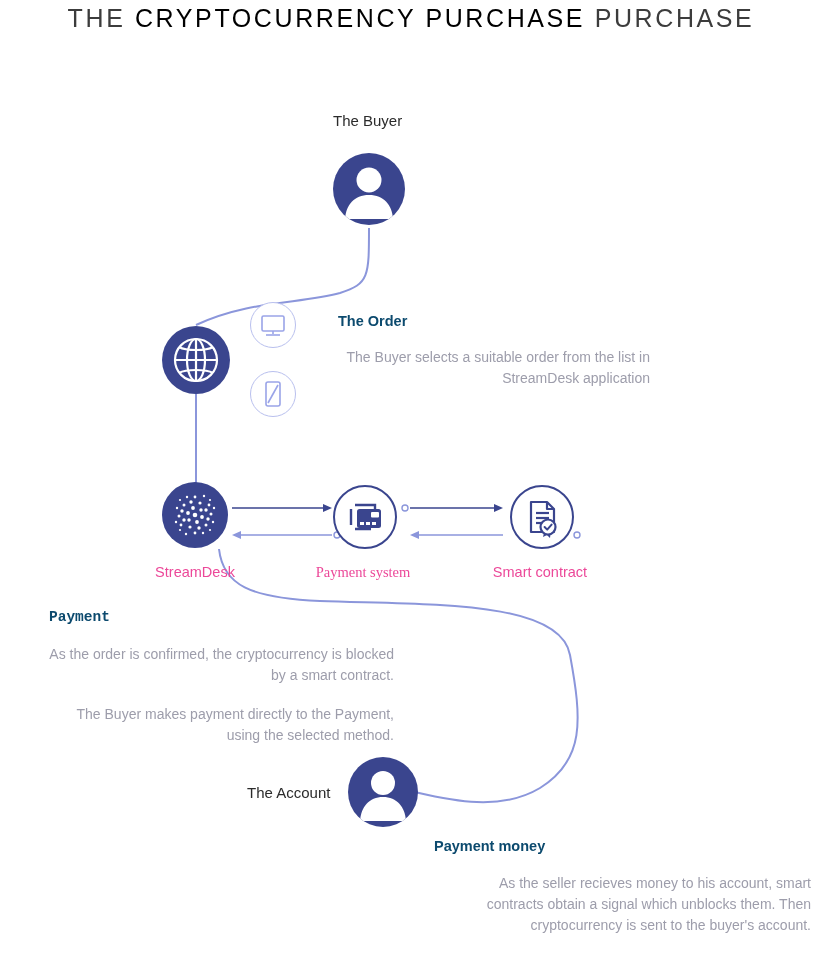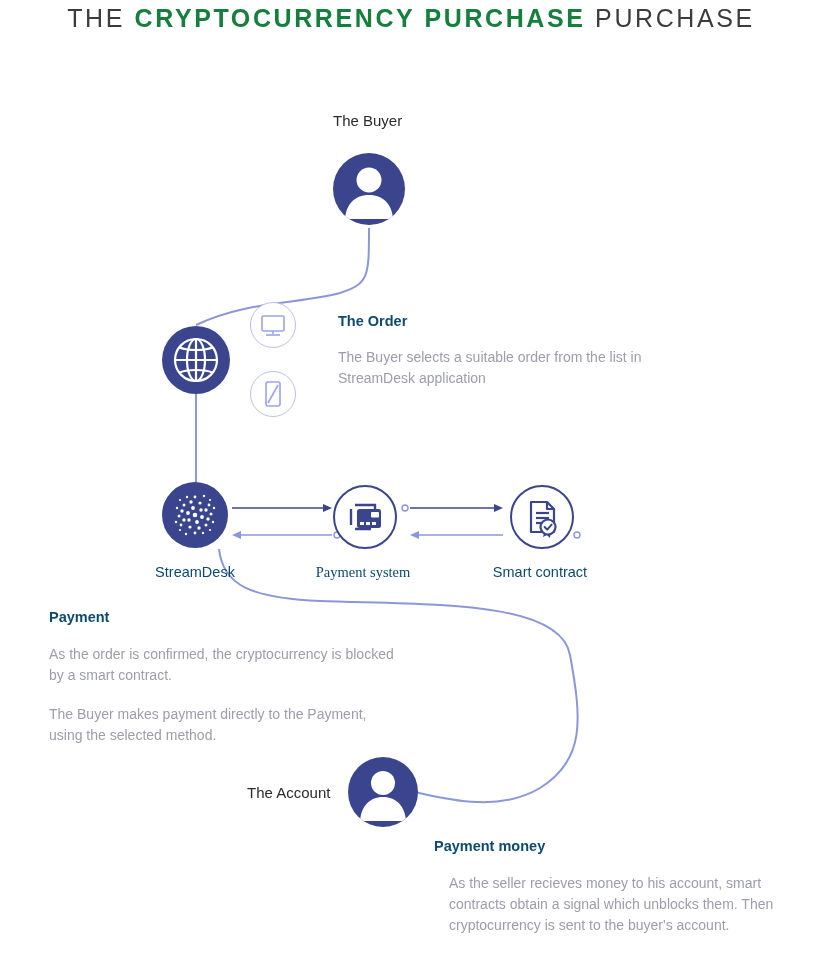--- a/index.html
+++ b/index.html
@@ -21,21 +21,21 @@
     left: 0;
     top: 4px;
     width: 822px;
     text-align: center;
     font-size: 25px;
     letter-spacing: 2.6px;
     font-weight: 400;
     color: #3c3c3c;
     white-space: nowrap;
   }
-  #title .hl { color: #15803d; font-weight: bold; }
+  #title .hl { color: #000000; }
 
   
   #wires {
     position: absolute;
     left: 0; top: 0;
     width: 822px; height: 966px;
     pointer-events: none;
   }
 
   
@@ -71,21 +71,21 @@
     background: #3a458e;
     display: flex;
     align-items: center;
     justify-content: center;
   }
 
   
   .node-label {
     position: absolute;
     font-size: 14.5px;
-    color: #0c4a6e;
+    color: #ec4899;
     white-space: nowrap;
     text-align: center;
   }
   .dark-label {
     position: absolute;
     font-size: 15px;
     color: #2b2b2b;
     white-space: nowrap;
   }
   .sec-title {
@@ -93,20 +93,21 @@
     font-size: 14.5px;
     font-weight: 700;
     color: #0c4a6e;
     white-space: nowrap;
   }
   .sec-body {
     position: absolute;
     font-size: 14px;
     line-height: 21px;
     color: #9d9dab;
+    text-align: right;
   }
 </style>
 </head>
 <body>
 
 <div id="title">
   <span>THE </span><span class="hl">CRYPTOCURRENCY PURCHASE</span><span> PURCHASE</span>
 </div>
 
 <svg id="wires" viewBox="0 0 822 966">
@@ -248,21 +249,21 @@
     </g>
     <g>
       <path d="M33 42 L 31 50 L 35 48 L 38 51 L 39 43 Z" fill="#3a458e"></path>
       <circle cx="36" cy="40" r="7.5" fill="#ffffff" stroke="#3a458e" stroke-width="2.2"></circle>
       <path d="M32.6 40 L 35.2 42.6 L 39.6 37.6" fill="none" stroke="#3a458e" stroke-width="2" stroke-linecap="round" stroke-linejoin="round"></path>
     </g>
   </svg>
 </div>
 <div class="node-label" style="left:470px; top:564px; width:140px;">Smart contract</div>
 
-<div class="sec-title" style="left:49px; top:609px;">Payment</div>
+<div class="sec-title" style="left:49px; top:609px;font-family:Liberation Mono, monospace;">Payment</div>
 <div class="sec-body" style="left:49px; top:644px; width:345px;">As the order is confirmed, the cryptocurrency is blocked by a smart contract.</div>
 <div class="sec-body" style="left:49px; top:704px; width:345px;">The Buyer makes payment directly to the Payment, using the selected method.</div>
 
 <div class="dark-label" style="left:247px; top:784px;">The Account</div>
 <div class="node avatar" style="left:348px; top:757px; width:70px; height:70px;">
   <svg viewBox="0 0 70 70" width="70" height="70">
     <circle cx="35" cy="26" r="12" fill="#ffffff"></circle>
     <path d="M35 40 C 21 40 13 50 12 64 L 58 64 C 57 50 49 40 35 40 Z" fill="#ffffff"></path>
   </svg>
 </div>

